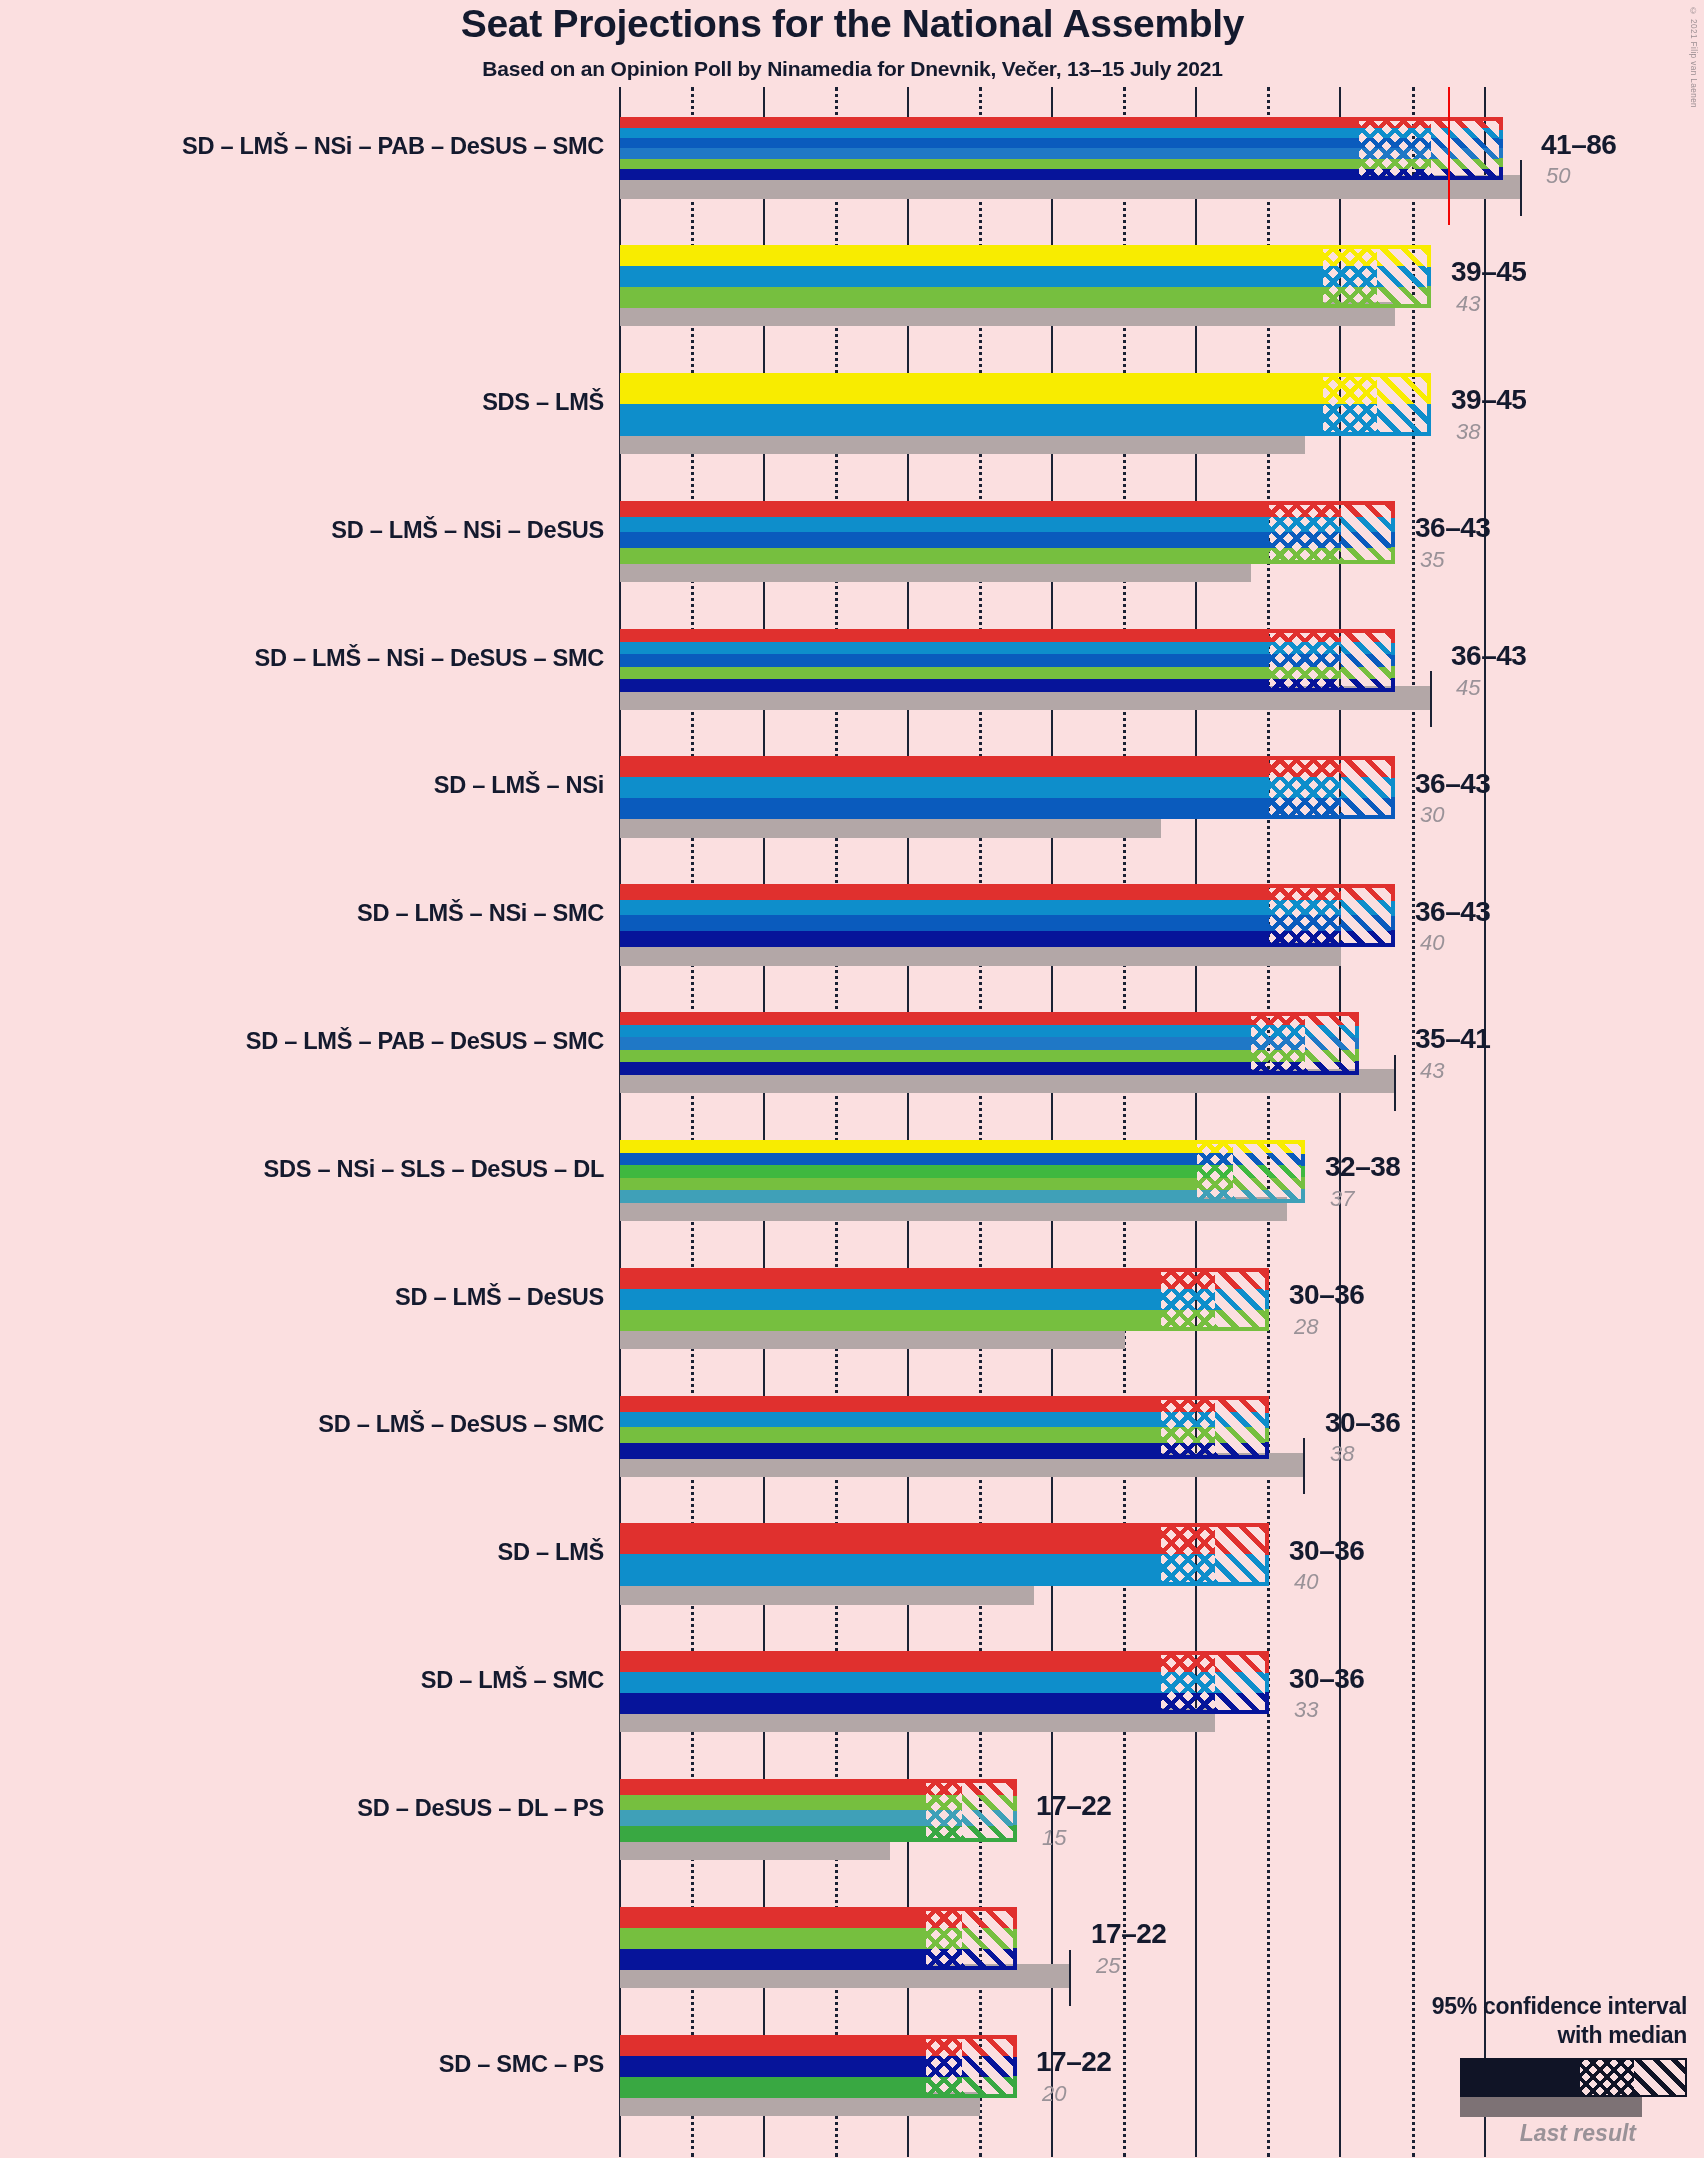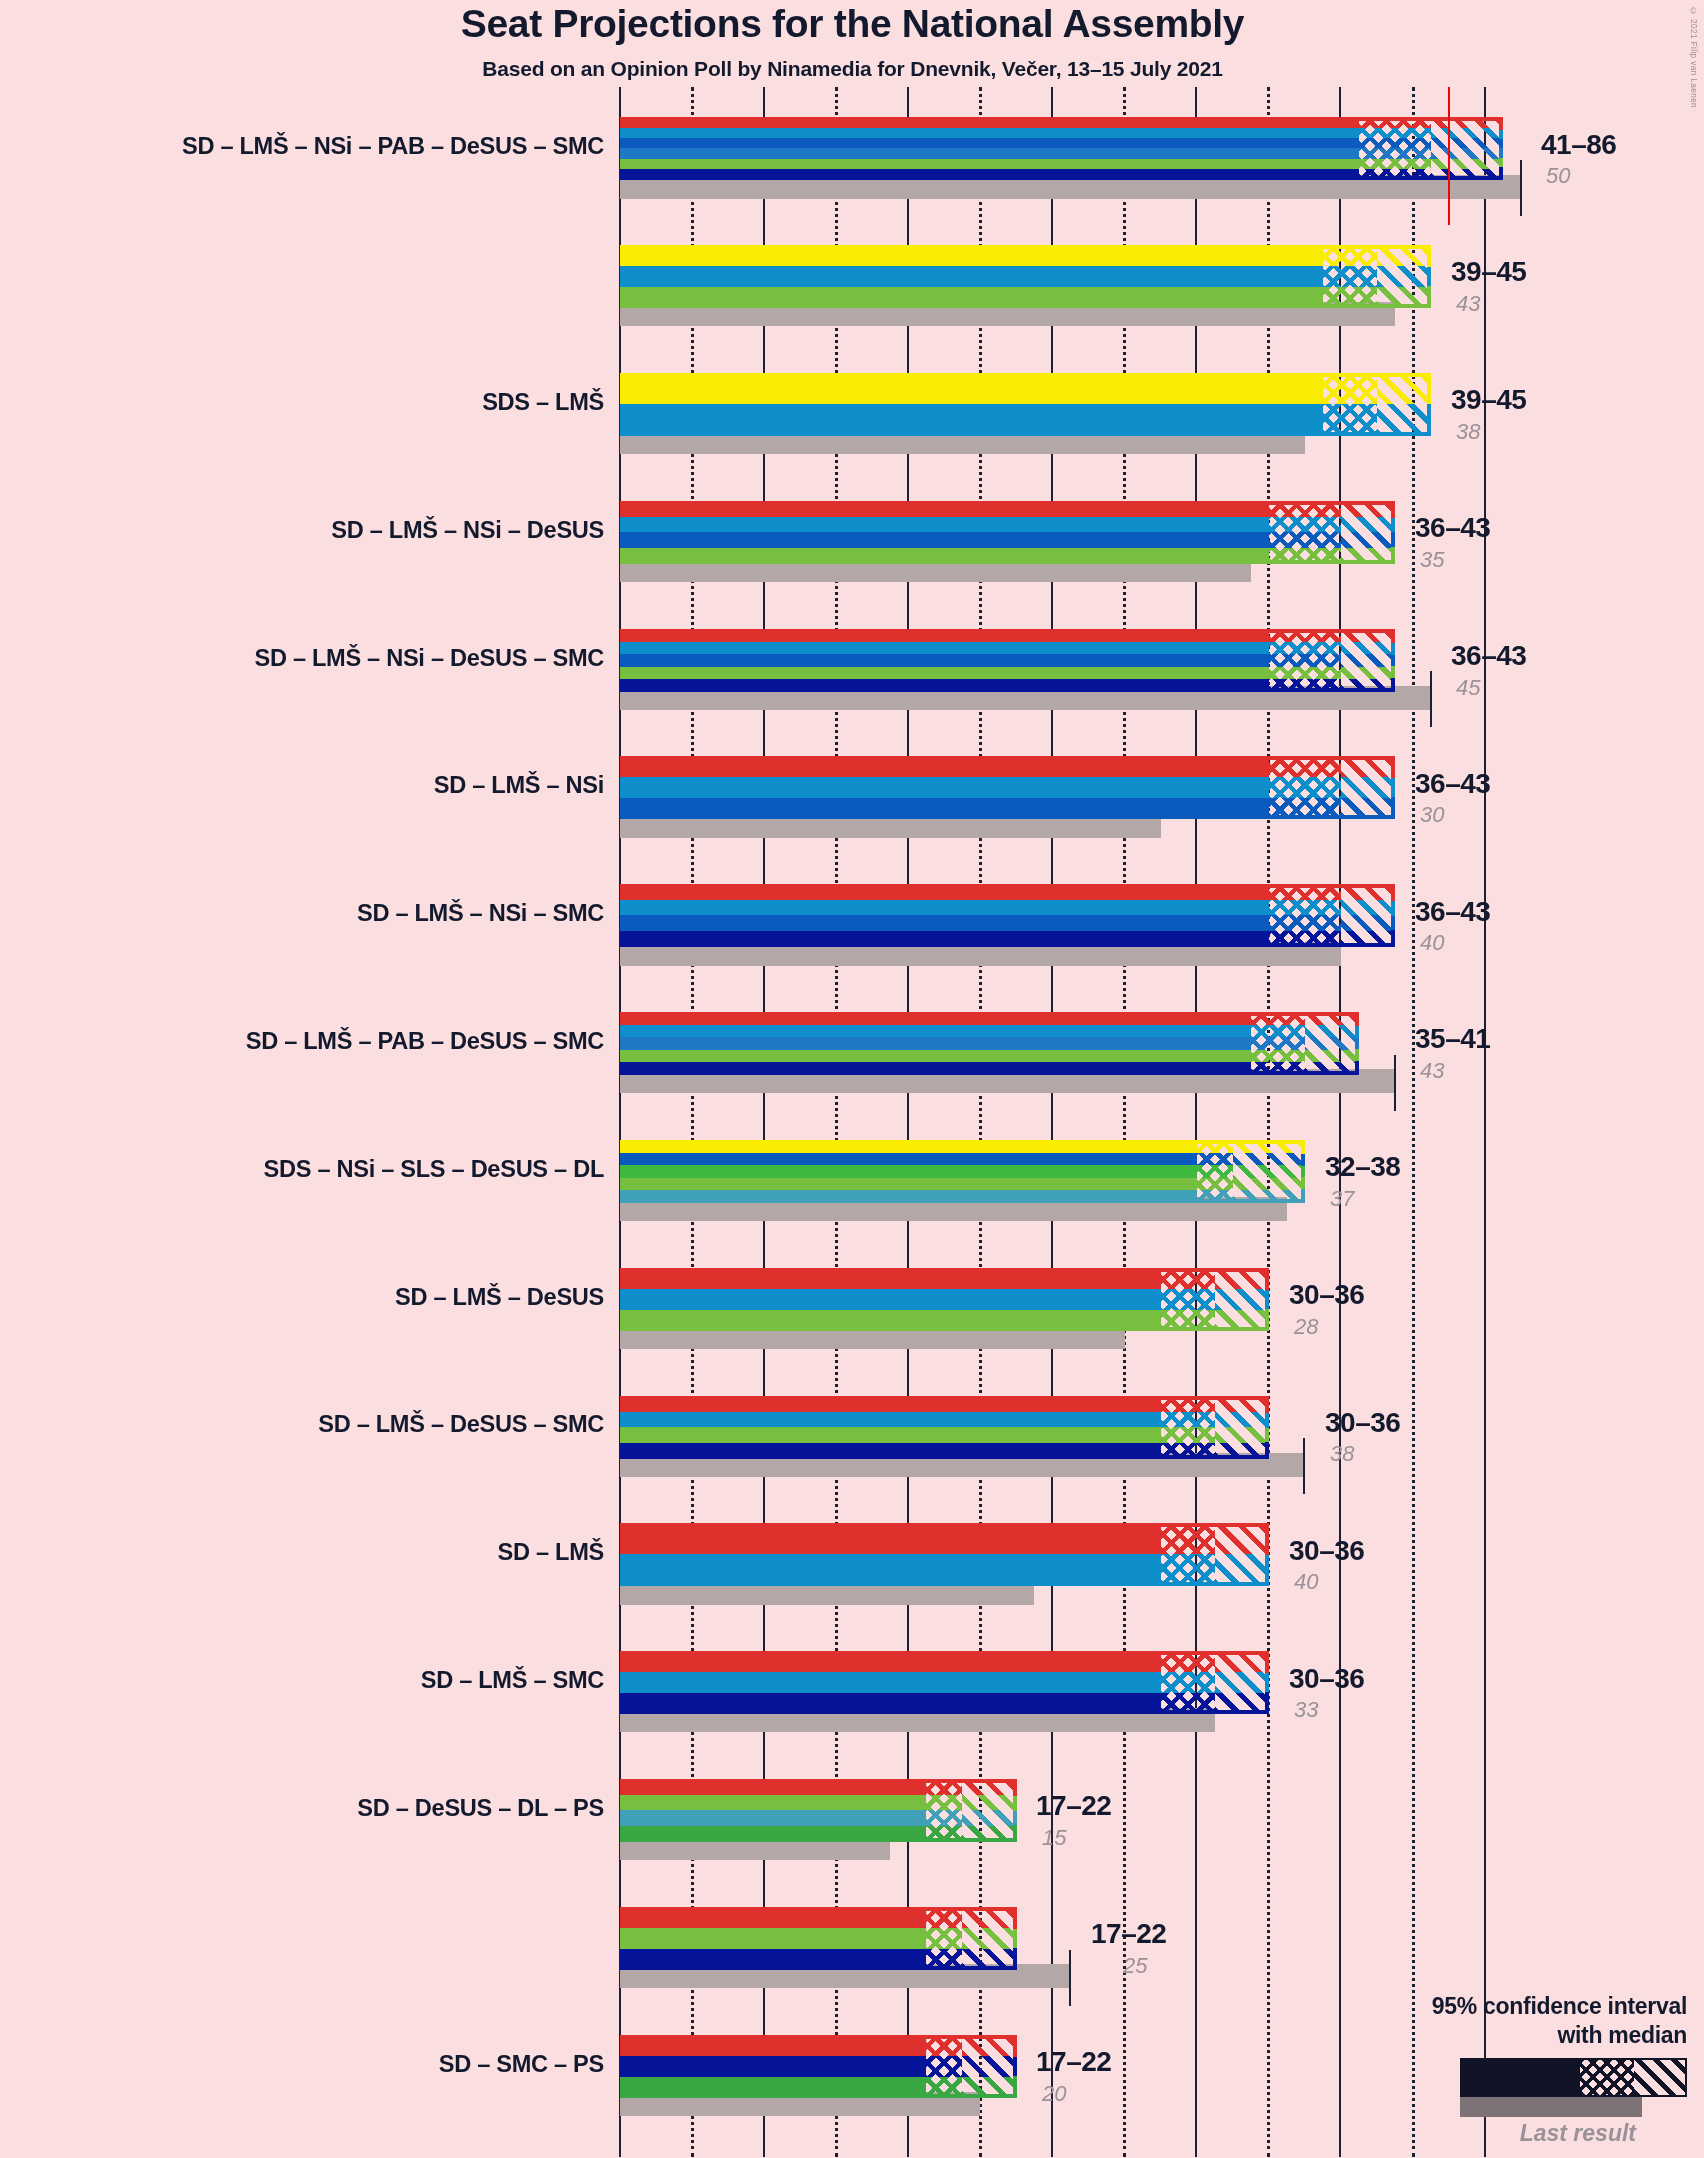--- a/index.html
+++ b/index.html
@@ -262,21 +262,21 @@
     <div class="val-last" style="left: 1042px; top: 1825px;">15</div>
     <div class="last-bar" style="left: 620px; top: 1964px; width: 450px; height: 23.6px;"></div>
     <div class="last-tick" style="left: 1069px; top: 1950px; height: 56px;"></div>
     <div class="ci-bar" style="left: 620px; top: 1907px; width: 396px; height: 63px;">
       <div class="ci-solid" style="width: 306px; background: linear-gradient(rgb(224, 48, 46) 0%, rgb(224, 48, 46) 33.33%, rgb(118, 191, 63) 33.33%, rgb(118, 191, 63) 66.67%, rgb(6, 20, 154) 66.67%, rgb(6, 20, 154) 100%);"></div>
       <div class="ci-cross" style="left: 306px; width: 36px; background: linear-gradient(rgb(224, 48, 46) 0%, rgb(224, 48, 46) 33.33%, rgb(118, 191, 63) 33.33%, rgb(118, 191, 63) 66.67%, rgb(6, 20, 154) 66.67%, rgb(6, 20, 154) 100%); mask-image: repeating-linear-gradient(45deg, rgb(0, 0, 0) 0px, rgb(0, 0, 0) 4.5px, transparent 4.5px, transparent 11.8px), repeating-linear-gradient(-45deg, rgb(0, 0, 0) 0px, rgb(0, 0, 0) 4.5px, transparent 4.5px, transparent 11.8px); mask-composite: source-over;"></div>
       <div class="ci-diag" style="left: 342px; width: 54px; background: linear-gradient(rgb(224, 48, 46) 0%, rgb(224, 48, 46) 33.33%, rgb(118, 191, 63) 33.33%, rgb(118, 191, 63) 66.67%, rgb(6, 20, 154) 66.67%, rgb(6, 20, 154) 100%); mask-image: repeating-linear-gradient(45deg, rgb(0, 0, 0) 0px, rgb(0, 0, 0) 5.5px, transparent 5.5px, transparent 14.5px);"></div>
     </div>
     <div class="ci-border" style="left: 924px; top: 1907px; width: 93px; height: 63px; border-top: 4.5px solid rgb(224, 48, 46); border-bottom: 4.5px solid rgb(6, 20, 154); border-right: 4.5px solid rgb(224, 48, 46); border-image: linear-gradient(rgb(224, 48, 46) 0%, rgb(224, 48, 46) 33.3%, rgb(118, 191, 63) 33.3%, rgb(118, 191, 63) 66.7%, rgb(6, 20, 154) 66.7%, rgb(6, 20, 154) 100%) 1 / 1 / 0 stretch;"></div>
     <div class="val-range" style="left: 1091px; top: 1918px;">17–22</div>
-    <div class="val-last" style="left: 1123px; top: 1953px;">25</div>
+    <div class="val-last" style="left: 1096px; top: 1953px;">25</div>
     <div class="row-label" style="right: 1101px; top: 2051px; width: 582px;">SD – SMC – PS</div>
     <div class="last-bar" style="left: 620px; top: 2092px; width: 360px; height: 23.6px;"></div>
     <div class="ci-bar" style="left: 620px; top: 2035px; width: 396px; height: 63px;">
       <div class="ci-solid" style="width: 306px; background: linear-gradient(rgb(224, 48, 46) 0%, rgb(224, 48, 46) 33.33%, rgb(6, 20, 154) 33.33%, rgb(6, 20, 154) 66.67%, rgb(57, 168, 66) 66.67%, rgb(57, 168, 66) 100%);"></div>
       <div class="ci-cross" style="left: 306px; width: 36px; background: linear-gradient(rgb(224, 48, 46) 0%, rgb(224, 48, 46) 33.33%, rgb(6, 20, 154) 33.33%, rgb(6, 20, 154) 66.67%, rgb(57, 168, 66) 66.67%, rgb(57, 168, 66) 100%); mask-image: repeating-linear-gradient(45deg, rgb(0, 0, 0) 0px, rgb(0, 0, 0) 4.5px, transparent 4.5px, transparent 11.8px), repeating-linear-gradient(-45deg, rgb(0, 0, 0) 0px, rgb(0, 0, 0) 4.5px, transparent 4.5px, transparent 11.8px); mask-composite: source-over;"></div>
       <div class="ci-diag" style="left: 342px; width: 54px; background: linear-gradient(rgb(224, 48, 46) 0%, rgb(224, 48, 46) 33.33%, rgb(6, 20, 154) 33.33%, rgb(6, 20, 154) 66.67%, rgb(57, 168, 66) 66.67%, rgb(57, 168, 66) 100%); mask-image: repeating-linear-gradient(45deg, rgb(0, 0, 0) 0px, rgb(0, 0, 0) 5.5px, transparent 5.5px, transparent 14.5px);"></div>
     </div>
     <div class="ci-border" style="left: 924px; top: 2035px; width: 93px; height: 63px; border-top: 4.5px solid rgb(224, 48, 46); border-bottom: 4.5px solid rgb(57, 168, 66); border-right: 4.5px solid rgb(224, 48, 46); border-image: linear-gradient(rgb(224, 48, 46) 0%, rgb(224, 48, 46) 33.3%, rgb(6, 20, 154) 33.3%, rgb(6, 20, 154) 66.7%, rgb(57, 168, 66) 66.7%, rgb(57, 168, 66) 100%) 1 / 1 / 0 stretch;"></div>
     <div class="val-range" style="left: 1036px; top: 2046px;">17–22</div>
     <div class="val-last" style="left: 1042px; top: 2081px;">20</div>

